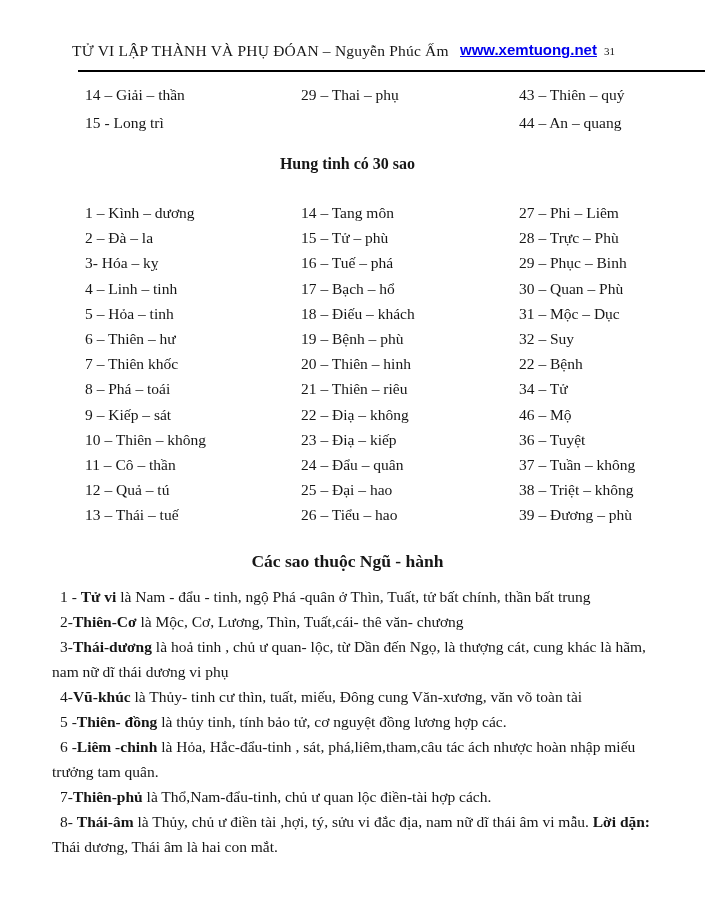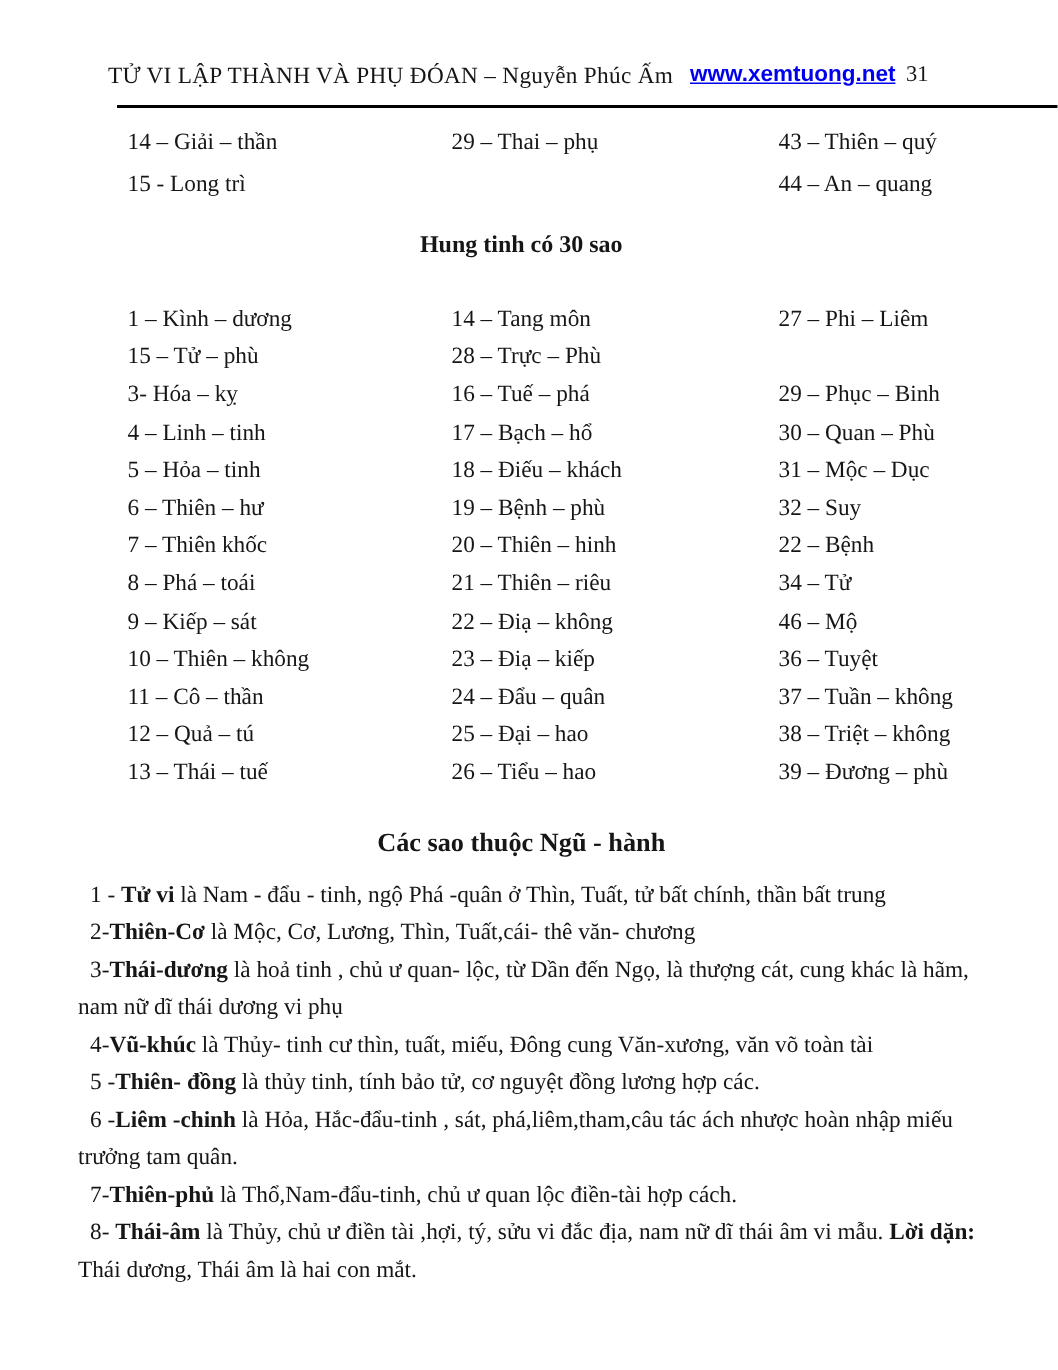--- a/index.html
+++ b/index.html
@@ -9,21 +9,21 @@
   }
   .header-title{
     position:absolute;left:72px;top:42px;font-size:15.5px;white-space:nowrap;
     letter-spacing:.2px;
   }
   .header-right{position:absolute;left:460px;top:41px;white-space:nowrap;}
   .header-link{
     font-family:"Liberation Sans", sans-serif;font-weight:bold;font-size:15px;
     color:#0000ee;text-decoration:underline;cursor:pointer;
   }
-  .page-num{font-size:15px;color:#161616;margin-left:7px;}
+  .page-num{font-size:11px;color:#161616;margin-left:7px;}
   .rule{position:absolute;left:78px;right:0;top:70px;border-top:2px solid #000;}
   .list{position:absolute;left:85px;right:0;}
   .list-row{display:grid;grid-template-columns:180px 182px 1fr;gap:36px;}
   .top-list{top:86px;}
   .top-list .list-row{height:28px;}
   .main-list{top:204px;}
   .main-list .list-row{height:25.2px;}
   .list-cell{font-size:15.5px;white-space:nowrap;}
   .center-heading{
     position:absolute;left:0;width:695px;text-align:center;font-weight:bold;
@@ -65,20 +65,21 @@
 
   <div class="center-heading h-hung">Hung tinh có 30 sao</div>
 
   <div class="list main-list">
       <div class="list-row">
         <div class="list-cell">1 – Kình – dương</div>
         <div class="list-cell">14 – Tang môn</div>
         <div class="list-cell">27 – Phi – Liêm</div>
       </div>
       <div class="list-row">
+        <div class="list-cell">2 – Đà – la</div>
         <div class="list-cell">15 – Tử – phù</div>
         <div class="list-cell">28 – Trực – Phù</div>
       </div>
       <div class="list-row">
         <div class="list-cell">3-  Hóa – kỵ</div>
         <div class="list-cell">16 – Tuế – phá</div>
         <div class="list-cell">29 – Phục – Binh</div>
       </div>
       <div class="list-row">
         <div class="list-cell">4 – Linh – tinh</div>

